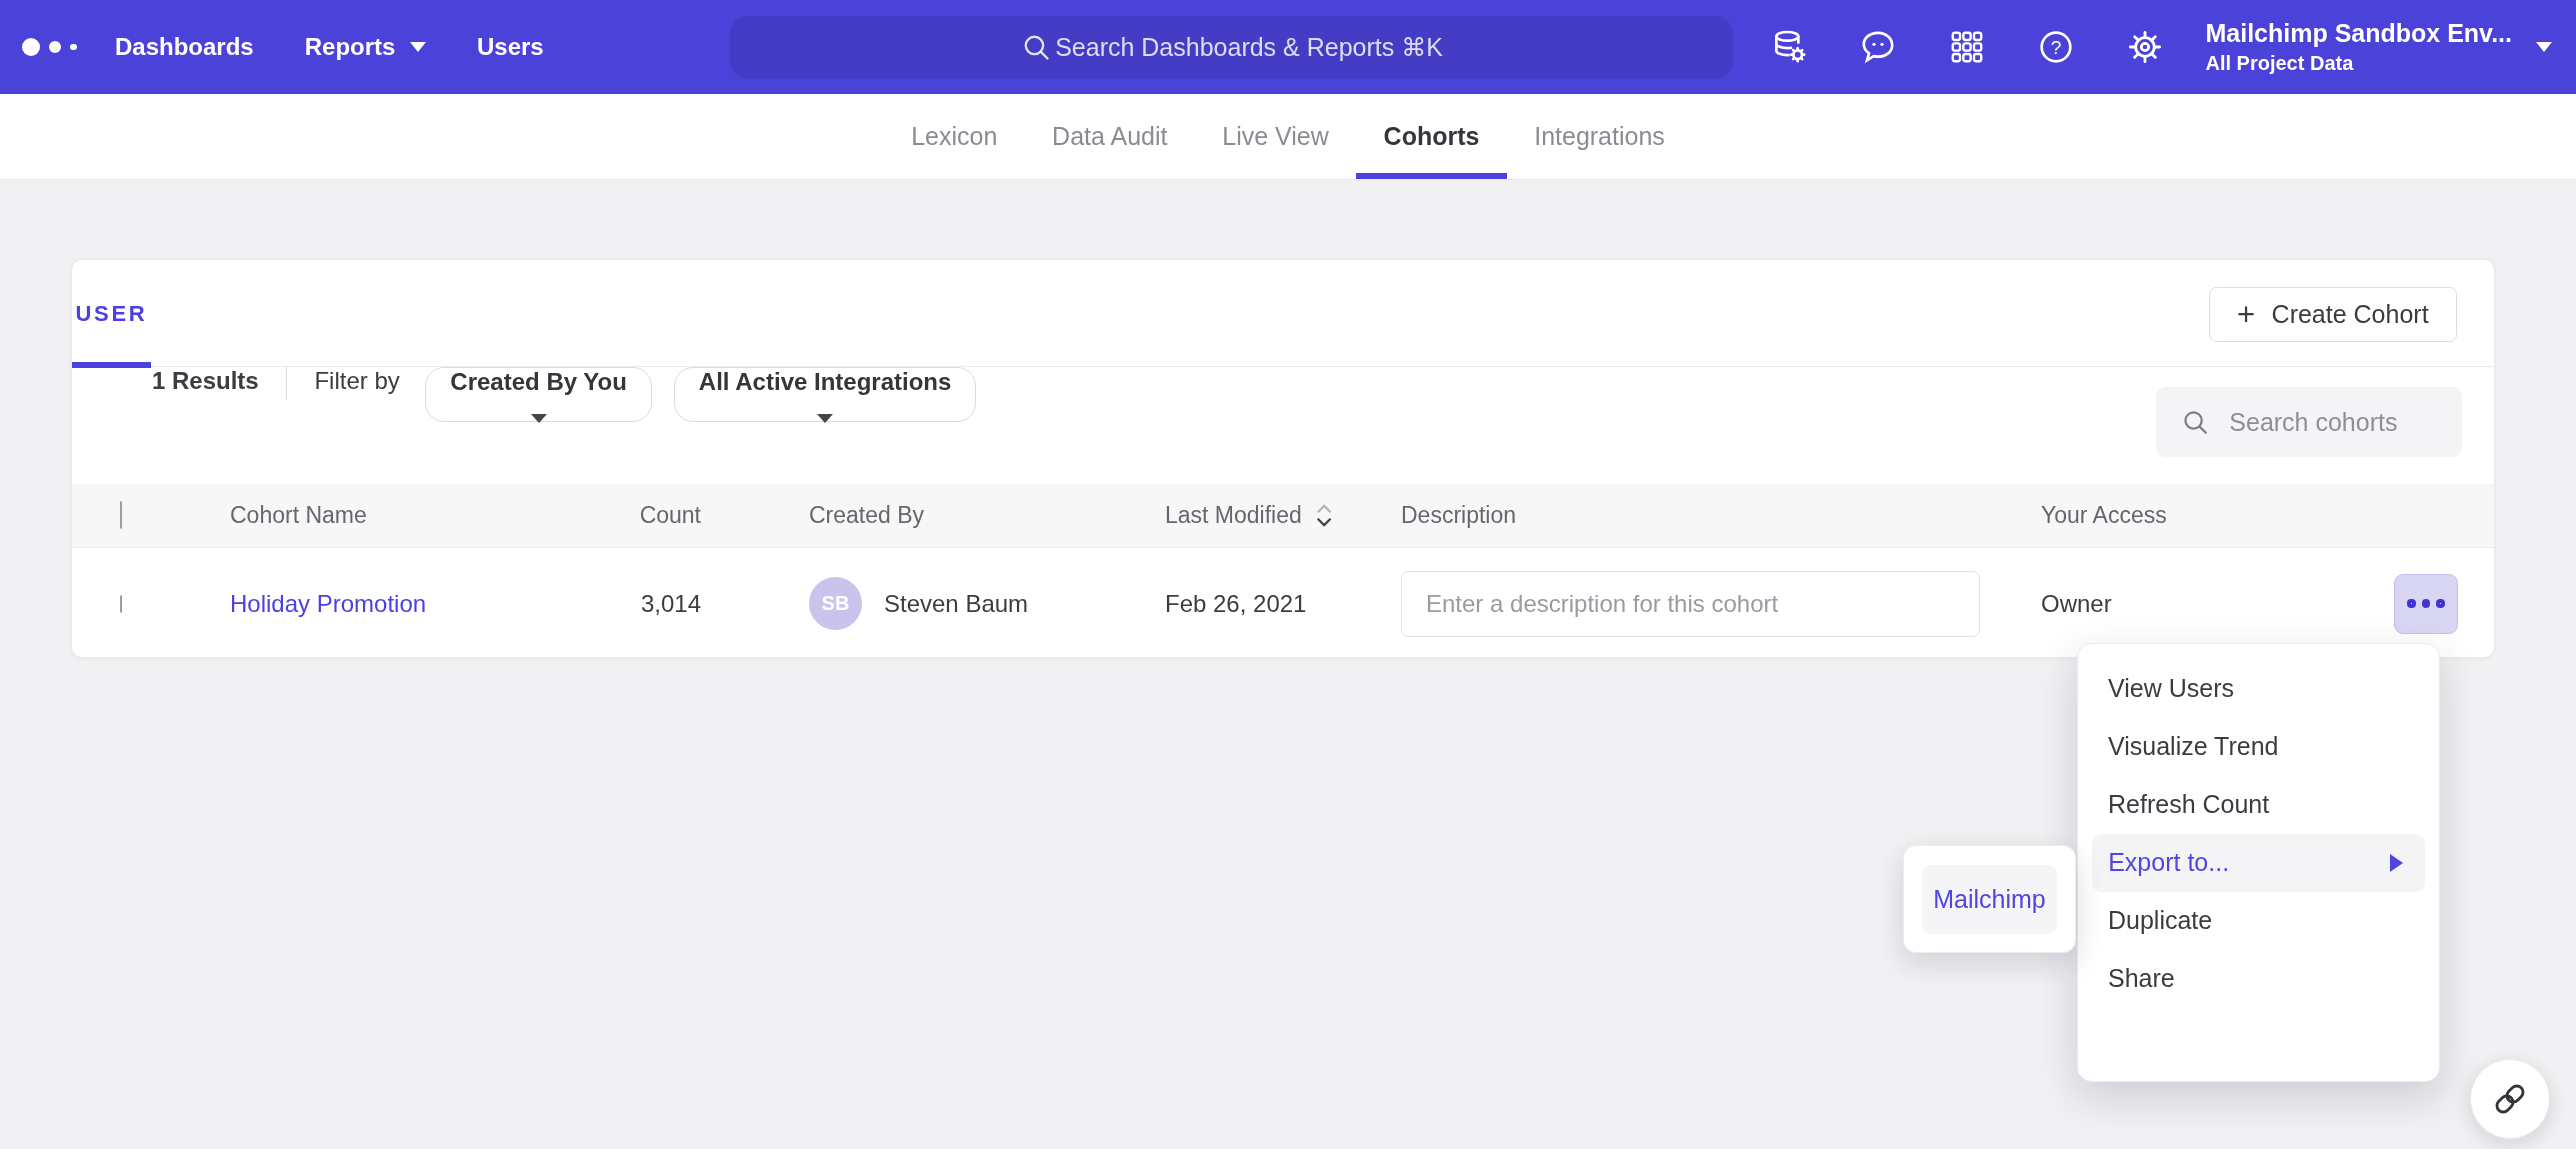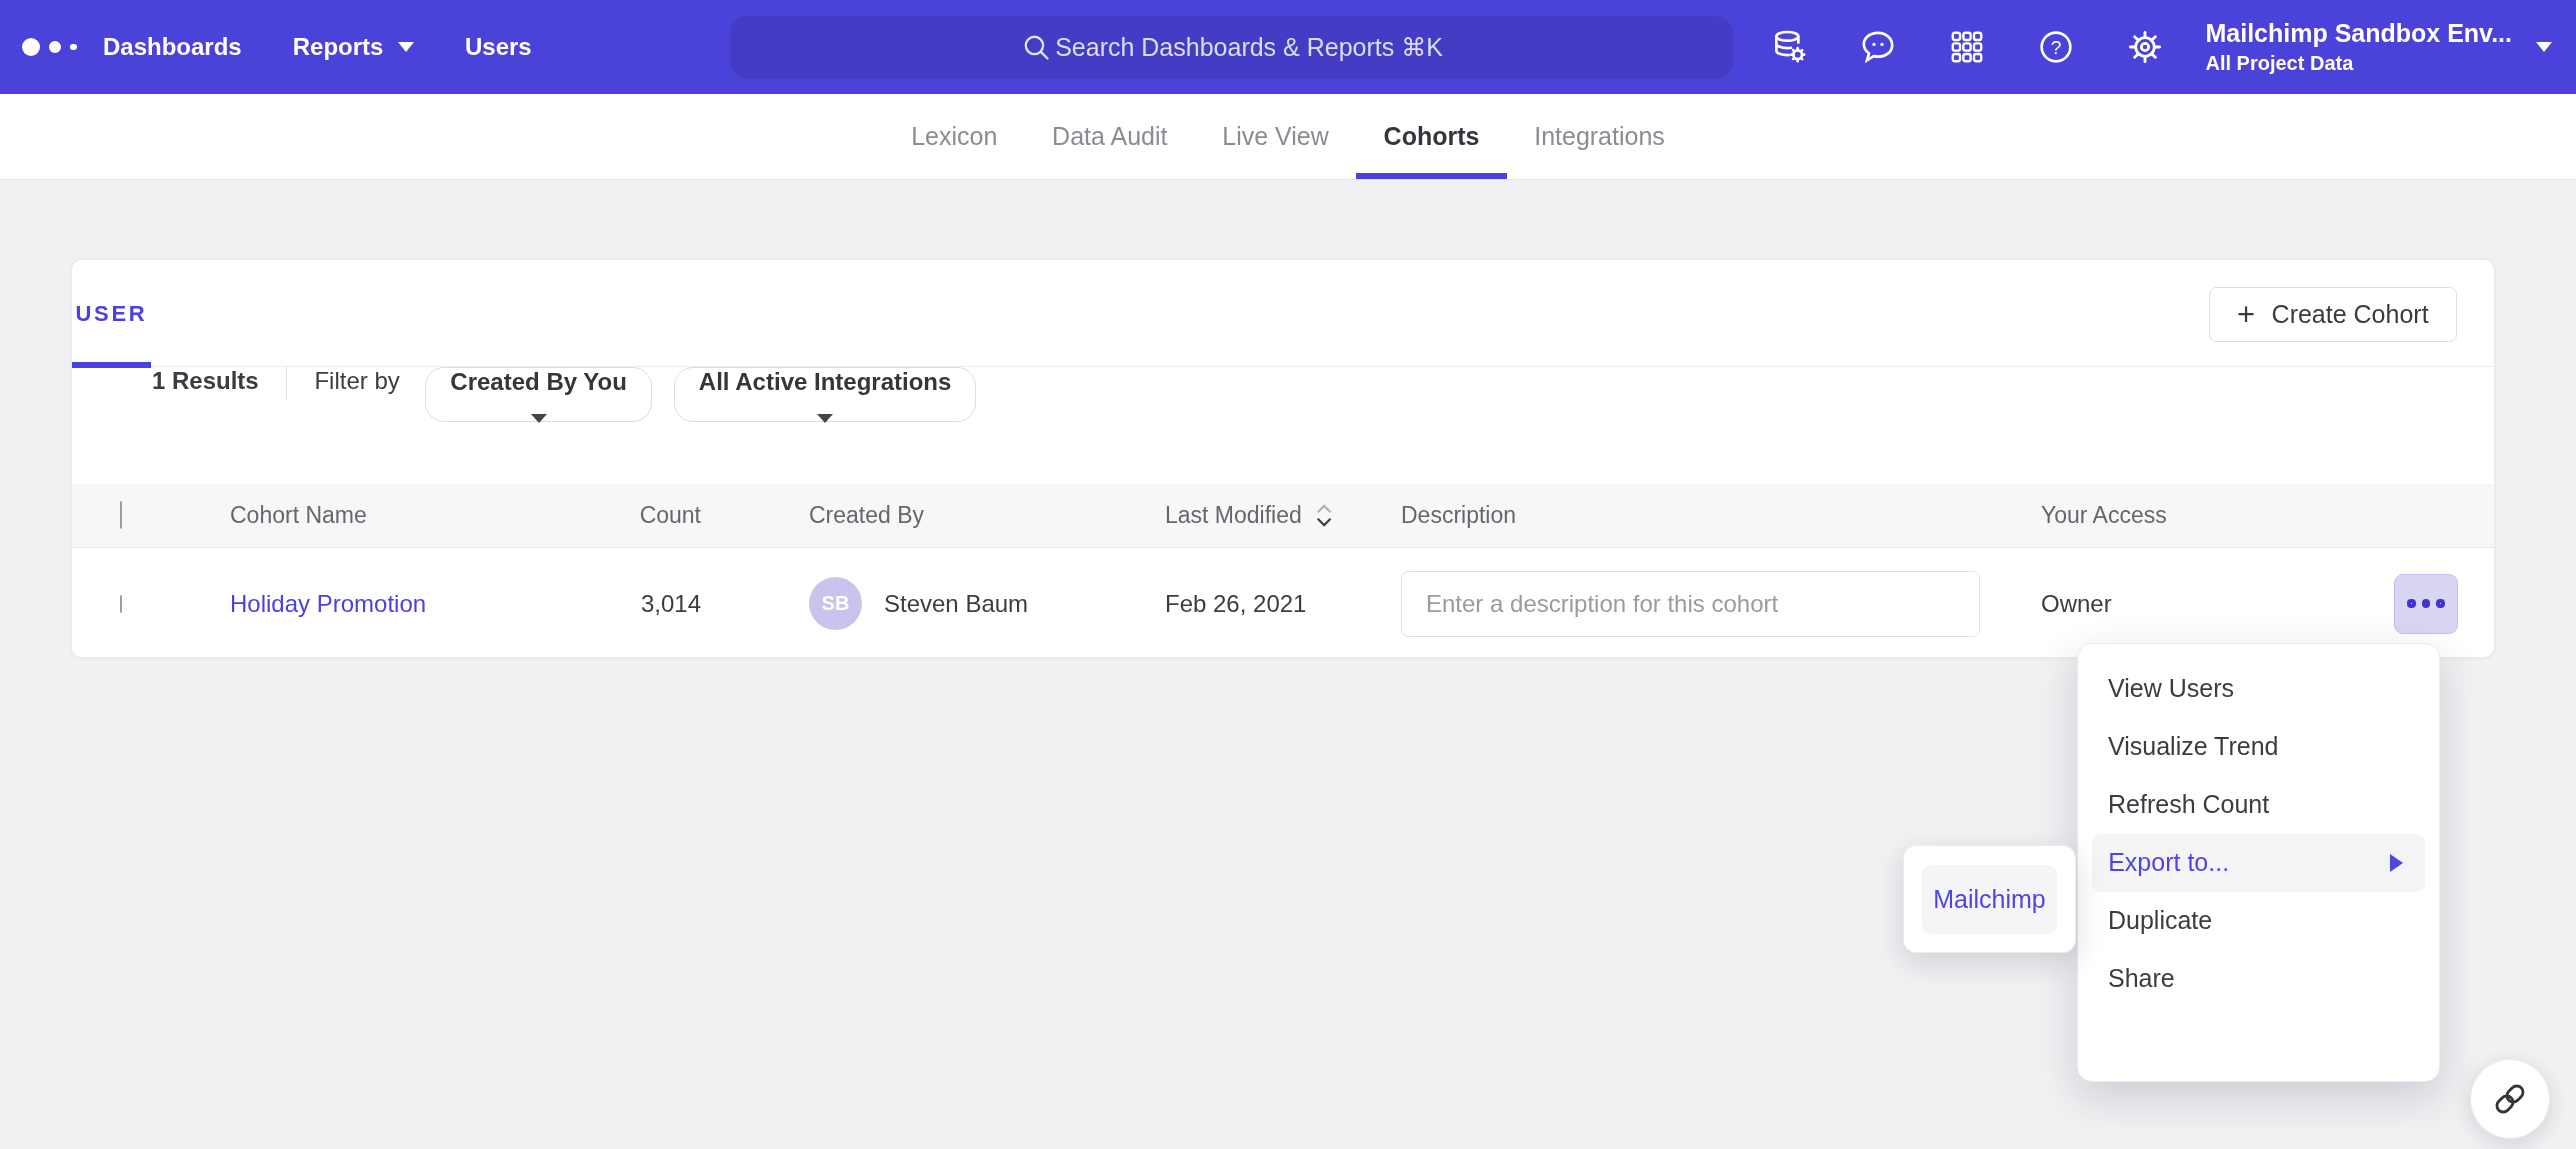--- a/index.html
+++ b/index.html
@@ -5,21 +5,21 @@
   * { margin:0; padding:0; box-sizing:border-box; }
   html,body { width:2576px; height:1150px; overflow:hidden; }
   body { font-family:"Liberation Sans", sans-serif; background:#f1f1f3; position:relative; }
 
   
   .topnav { position:absolute; left:0; top:0; width:2576px; height:94px; background:#4b43d9; display:flex; align-items:center; }
   .logo { display:flex; align-items:center; gap:9.1px; margin-left:22px; width:73px; }
   .logo .d1{width:18.3px;height:18.3px;border-radius:50%;background:#fff;}
   .logo .d2{width:12px;height:12px;border-radius:50%;background:#fff;}
   .logo .d3{width:6.4px;height:6.4px;border-radius:50%;background:#fff;}
-  .topnav-items { display:flex; align-items:center; gap:51px; margin-left:8px; }
+  .topnav-items { display:flex; align-items:center; gap:51px; margin-left:20px; }
   .topnav-item { color:#fff; font-size:24px; font-weight:600; display:flex; align-items:center; gap:14.6px; cursor:pointer; }
   .caret-down-white { width:0; height:0; border-left:8.2px solid transparent; border-right:8.2px solid transparent; border-top:10px solid #fff; }
   .nav-search { position:absolute; left:730px; top:15.5px; width:1003px; height:63px; background:#443cc4; border-radius:18px; display:flex; align-items:center; justify-content:center; gap:2px; cursor:text; }
   .nav-search span { color:rgba(255,255,255,0.82); font-size:25px; }
   .nav-icons { position:absolute; right:411px; top:0; height:94px; display:flex; align-items:center; gap:49px; }
   .nav-icon-btn { width:40px; height:40px; display:flex; align-items:center; justify-content:center; cursor:pointer; }
   .project-switcher { position:absolute; right:24px; top:0; height:94px; display:flex; align-items:center; gap:24px; cursor:pointer; }
   .project-text { display:flex; flex-direction:column; gap:3.7px; }
   .project-name { color:#fff; font-size:25px; font-weight:700; }
   .project-sub { color:#fff; font-size:20px; font-weight:600; }
@@ -220,20 +220,27 @@
     <span class="vdiv"></span>
     <span class="filter-by">Filter by</span>
     <button class="filter-btn">
       <span>Created By You</span>
       <span class="caret-down-dark"></span>
     </button>
     <button class="filter-btn">
       <span>All Active Integrations</span>
       <span class="caret-down-dark"></span>
     </button>
+    <div class="cohort-search">
+      <svg width="31" height="31" viewBox="0 0 24 24">
+        <circle cx="10.5" cy="10.5" r="6.3" fill="none" stroke="#7c7c84" stroke-width="1.7"></circle>
+        <line x1="15.2" y1="15.2" x2="20" y2="20" stroke="#7c7c84" stroke-width="1.7" stroke-linecap="round"></line>
+      </svg>
+      <input type="text" placeholder="Search cohorts" style="">
+    </div>
   </div>
 
   <div class="tgrid thead">
     <div class="cell-cb"><span class="checkbox"></span></div>
     <div class="cell-name">Cohort Name</div>
     <div class="cell-count">Count</div>
     <div class="cell-created">Created By</div>
     <div class="cell-mod">
       <span>Last Modified</span>
       <svg width="18.3" height="25" viewBox="0 0 20 27" fill="none">

